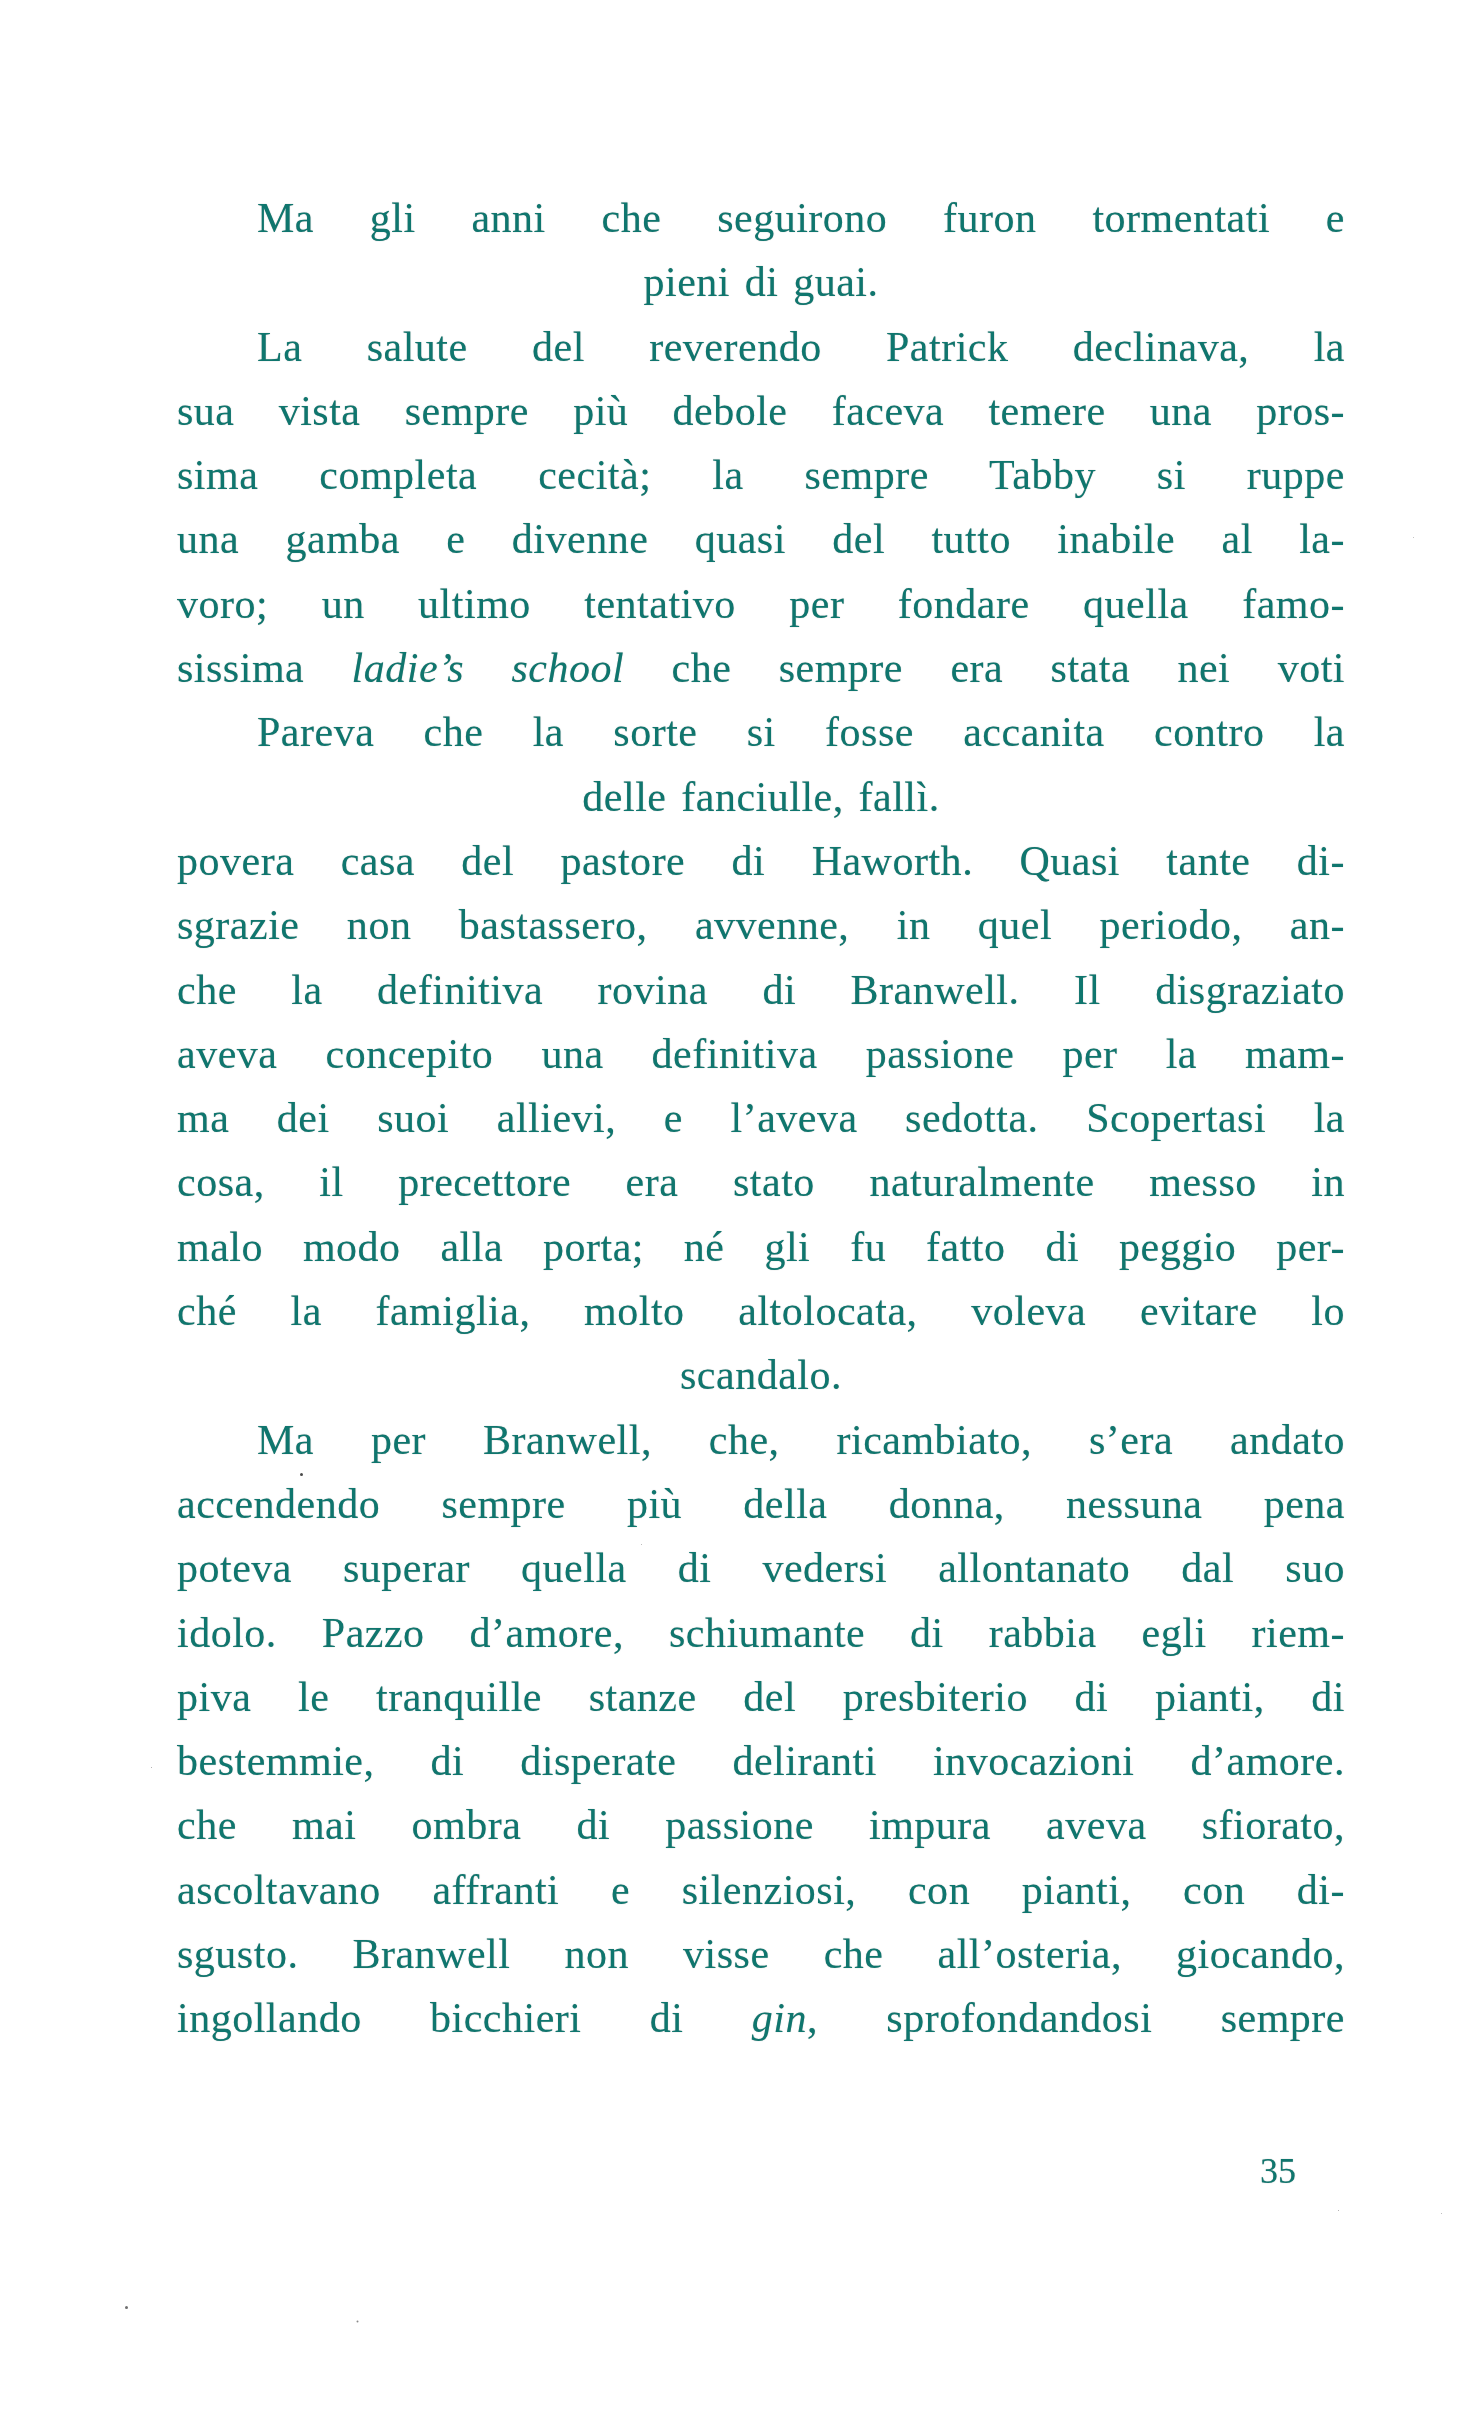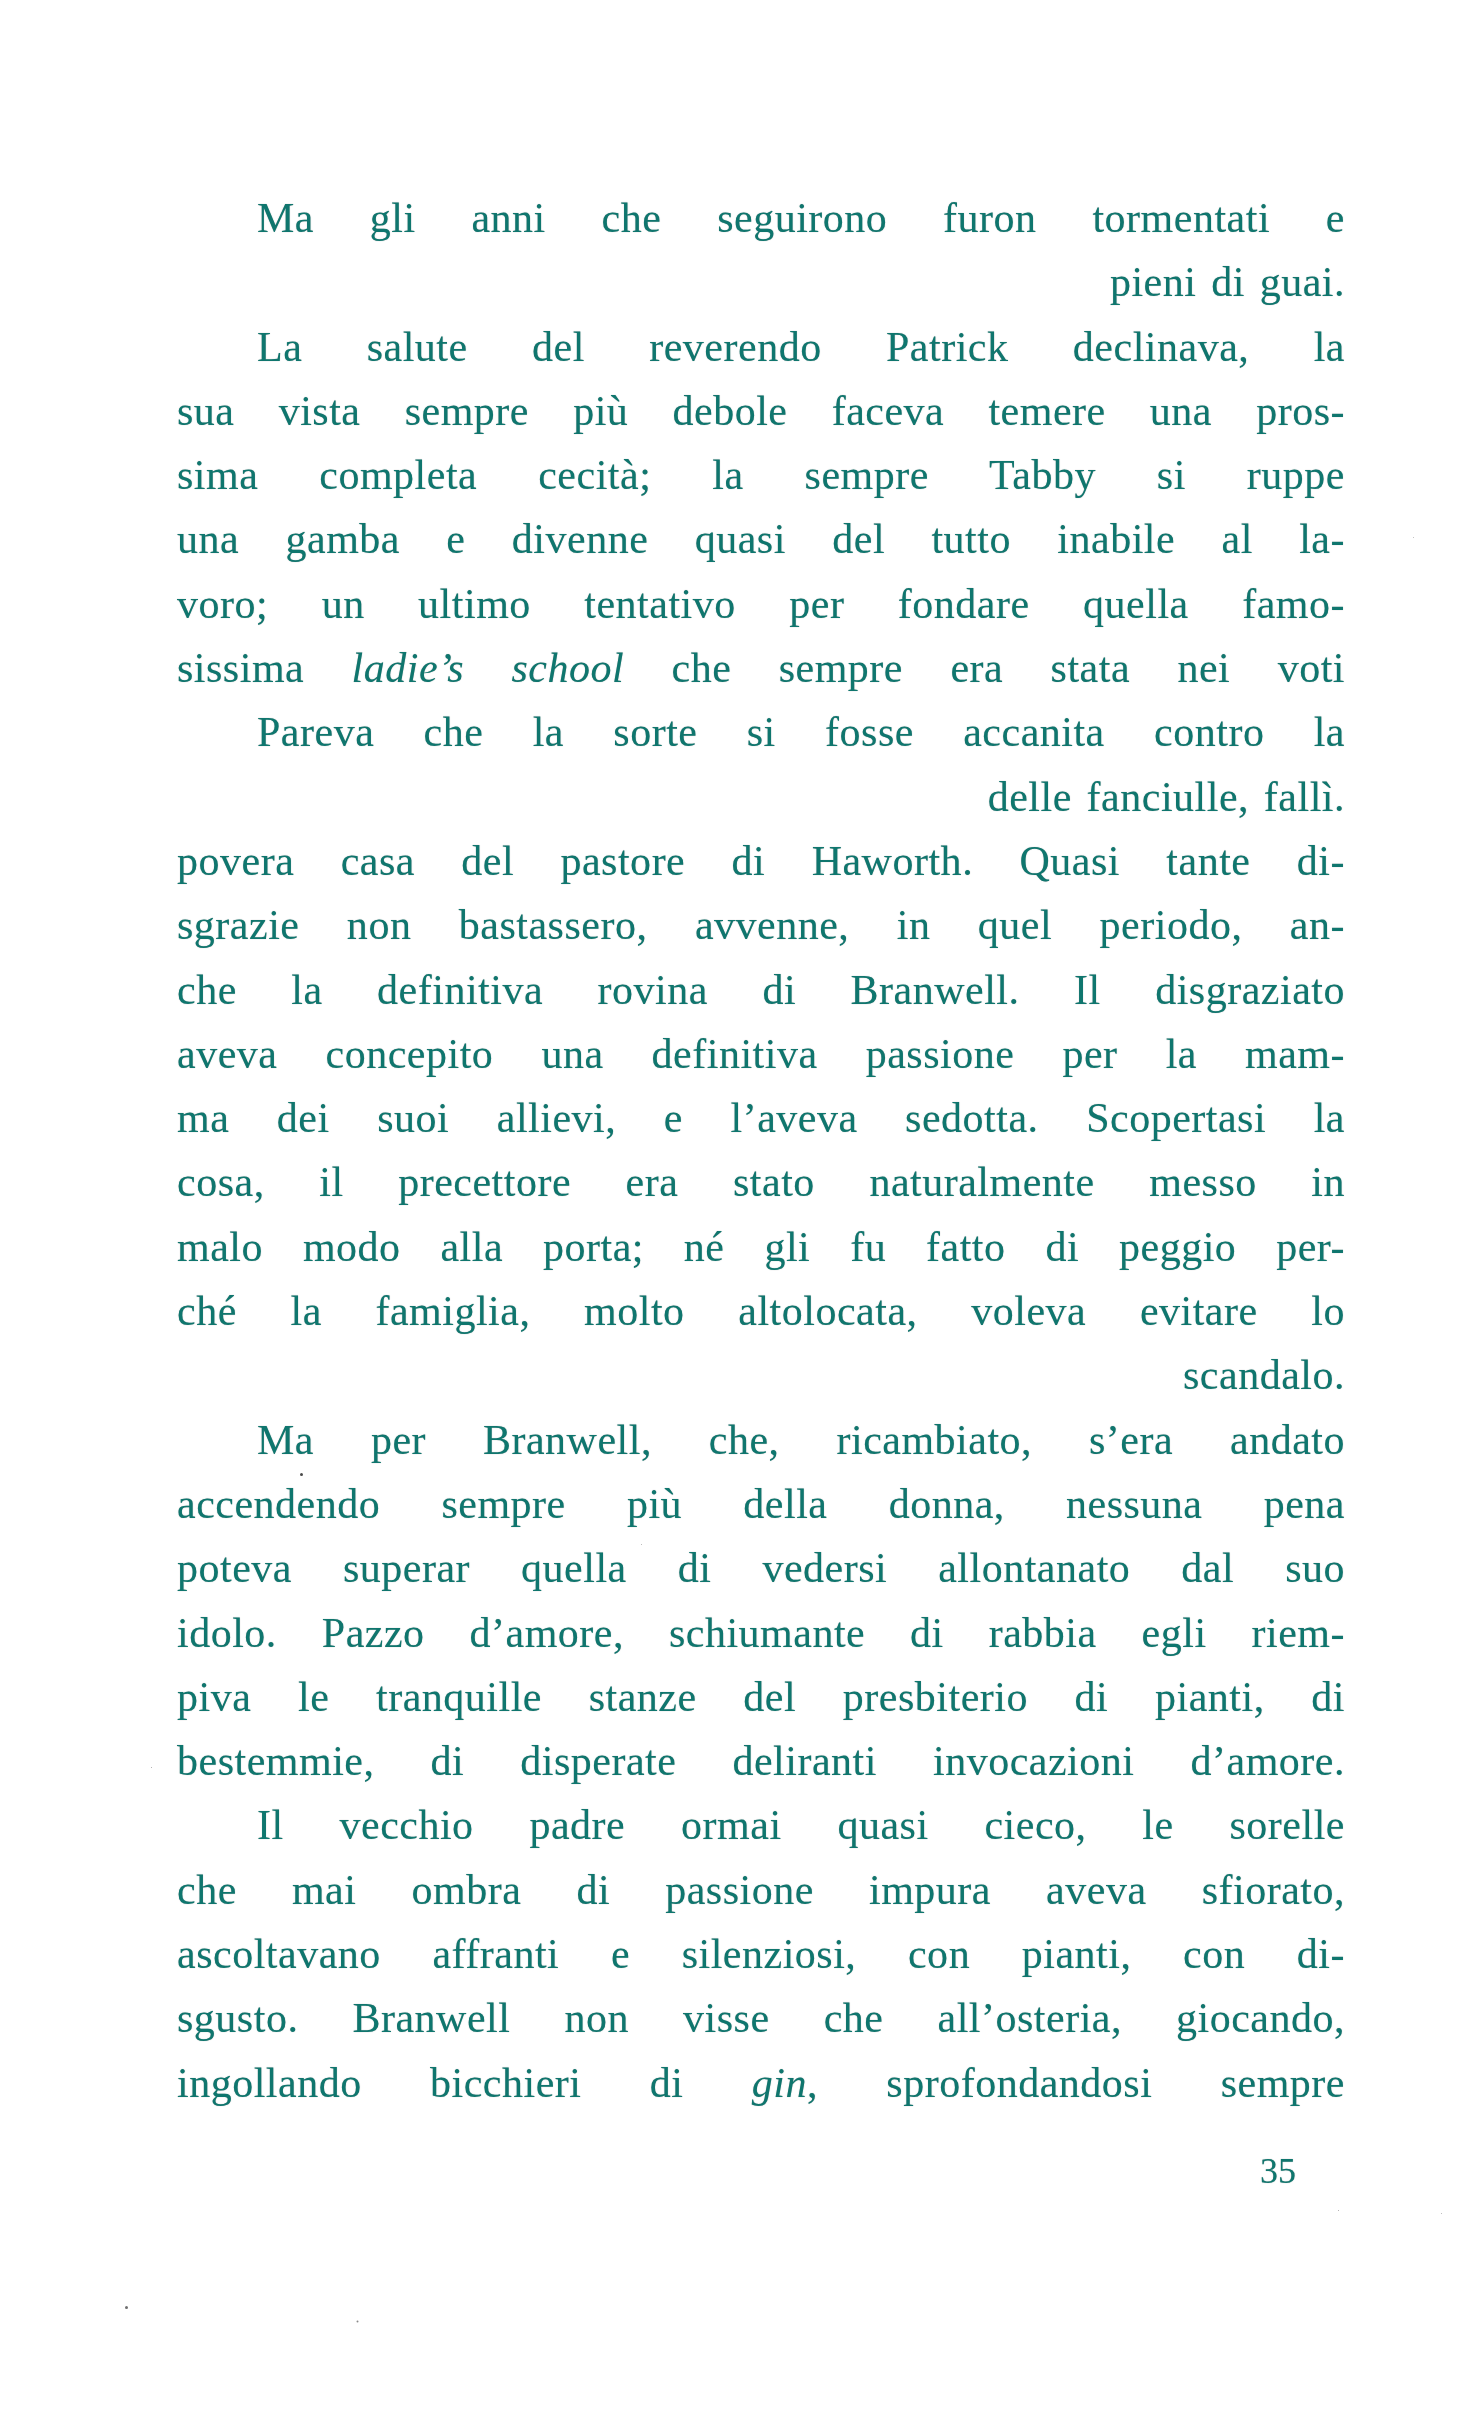--- a/index.html
+++ b/index.html
@@ -22,21 +22,21 @@
     top: 186px;
     width: 1168px;
   }
 
   .line {
     font-size: 42px;
     line-height: 64.3px;
     height: 64.3px;
     letter-spacing: 0.012em;
     word-spacing: 0.09em;
-    text-align: right;
+    text-align: center;
   }
   .line.j {
     text-align: justify;
     text-align-last: justify;
   }
   .line.ind {
     padding-left: 80px;
   }
   .it { font-style: italic; }
 
@@ -91,21 +91,20 @@
       <div class="line j"><span>cosa, il precettore era stato naturalmente messo in</span></div>
       <div class="line j"><span>malo modo alla porta; né gli fu fatto di peggio per-</span></div>
       <div class="line j"><span>ché la famiglia, molto altolocata, voleva evitare lo</span></div>
       <div class="line"><span>scandalo.</span></div>
       <div class="line j ind"><span>Ma per Branwell, che, ricambiato, s’era andato</span></div>
       <div class="line j"><span>accendendo sempre più della donna, nessuna pena</span></div>
       <div class="line j"><span>poteva superar quella di vedersi allontanato dal suo</span></div>
       <div class="line j"><span>idolo. Pazzo d’amore, schiumante di rabbia egli riem-</span></div>
       <div class="line j"><span>piva le tranquille stanze del presbiterio di pianti, di</span></div>
       <div class="line j"><span>bestemmie, di disperate deliranti invocazioni d’amore.</span></div>
-      <div class="line j ind"><span>Il vecchio padre ormai quasi cieco, le sorelle</span></div>
       <div class="line j"><span>che mai ombra di passione impura aveva sfiorato,</span></div>
       <div class="line j"><span>ascoltavano affranti e silenziosi, con pianti, con di-</span></div>
       <div class="line j"><span>sgusto. Branwell non visse che all’osteria, giocando,</span></div>
       <div class="line j"><span>ingollando bicchieri di </span><span class="it">gin</span><span>, sprofondandosi sempre</span></div>
     </div>
   <div class="page-number">35</div>
   <div class="specks"></div>
 </div>
 
 </body></html>

